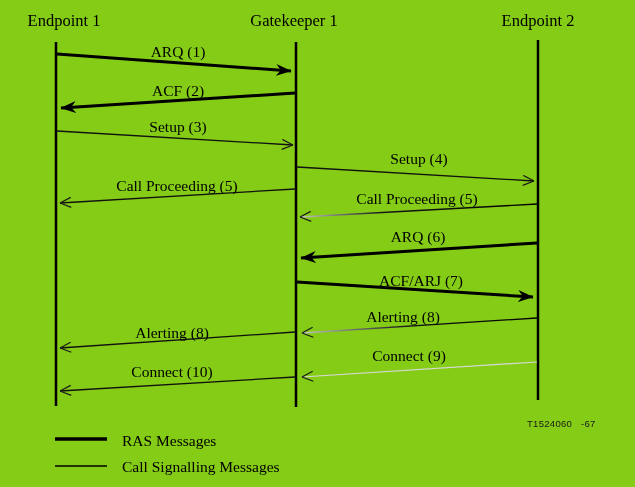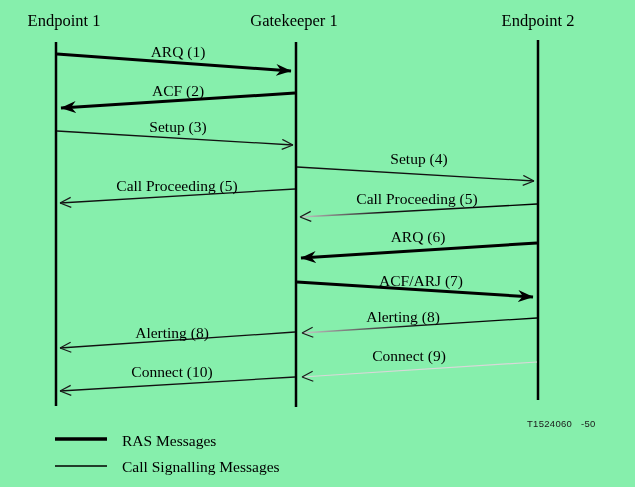--- a/index.html
+++ b/index.html
@@ -1,17 +1,17 @@
 <!DOCTYPE html>
 <html><head>
 <meta charset="utf-8">
 <style>
   html,body{margin:0;padding:0;background:#ffffff;}
   .stage{
-    position:relative;width:635px;height:487px;background:#86efac;overflow:hidden;
+    position:relative;width:635px;height:487px;background:#84cc16;overflow:hidden;
     font-family:"Liberation Serif","DejaVu Serif",serif;
   }
   .stage svg{position:absolute;left:0;top:0;}
   text{fill:#000;}
   .participant{font-size:16.5px;text-anchor:middle;}
   .msglabel{font-size:15.5px;text-anchor:middle;}
   .legendlabel{font-size:15.5px;}
   .figtag{
     position:absolute;left:527px;top:418px;
     font-family:"Liberation Sans","DejaVu Sans",sans-serif;
@@ -111,14 +111,14 @@
     </g>
 
     <g>
       <line x1="55" y1="439" x2="107" y2="439" stroke="#000" stroke-width="3.5"></line>
       <text class="legendlabel" x="122" y="446">RAS Messages</text>
       <line x1="55" y1="466" x2="107" y2="466" stroke="#000" stroke-width="1.4"></line>
       <text class="legendlabel" x="122" y="472">Call Signalling Messages</text>
     </g>
   </svg>
 
-  <div class="figtag">T1524060   -50</div>
+  <div class="figtag">T1524060   -67</div>
 </div>
 
 </body></html>

